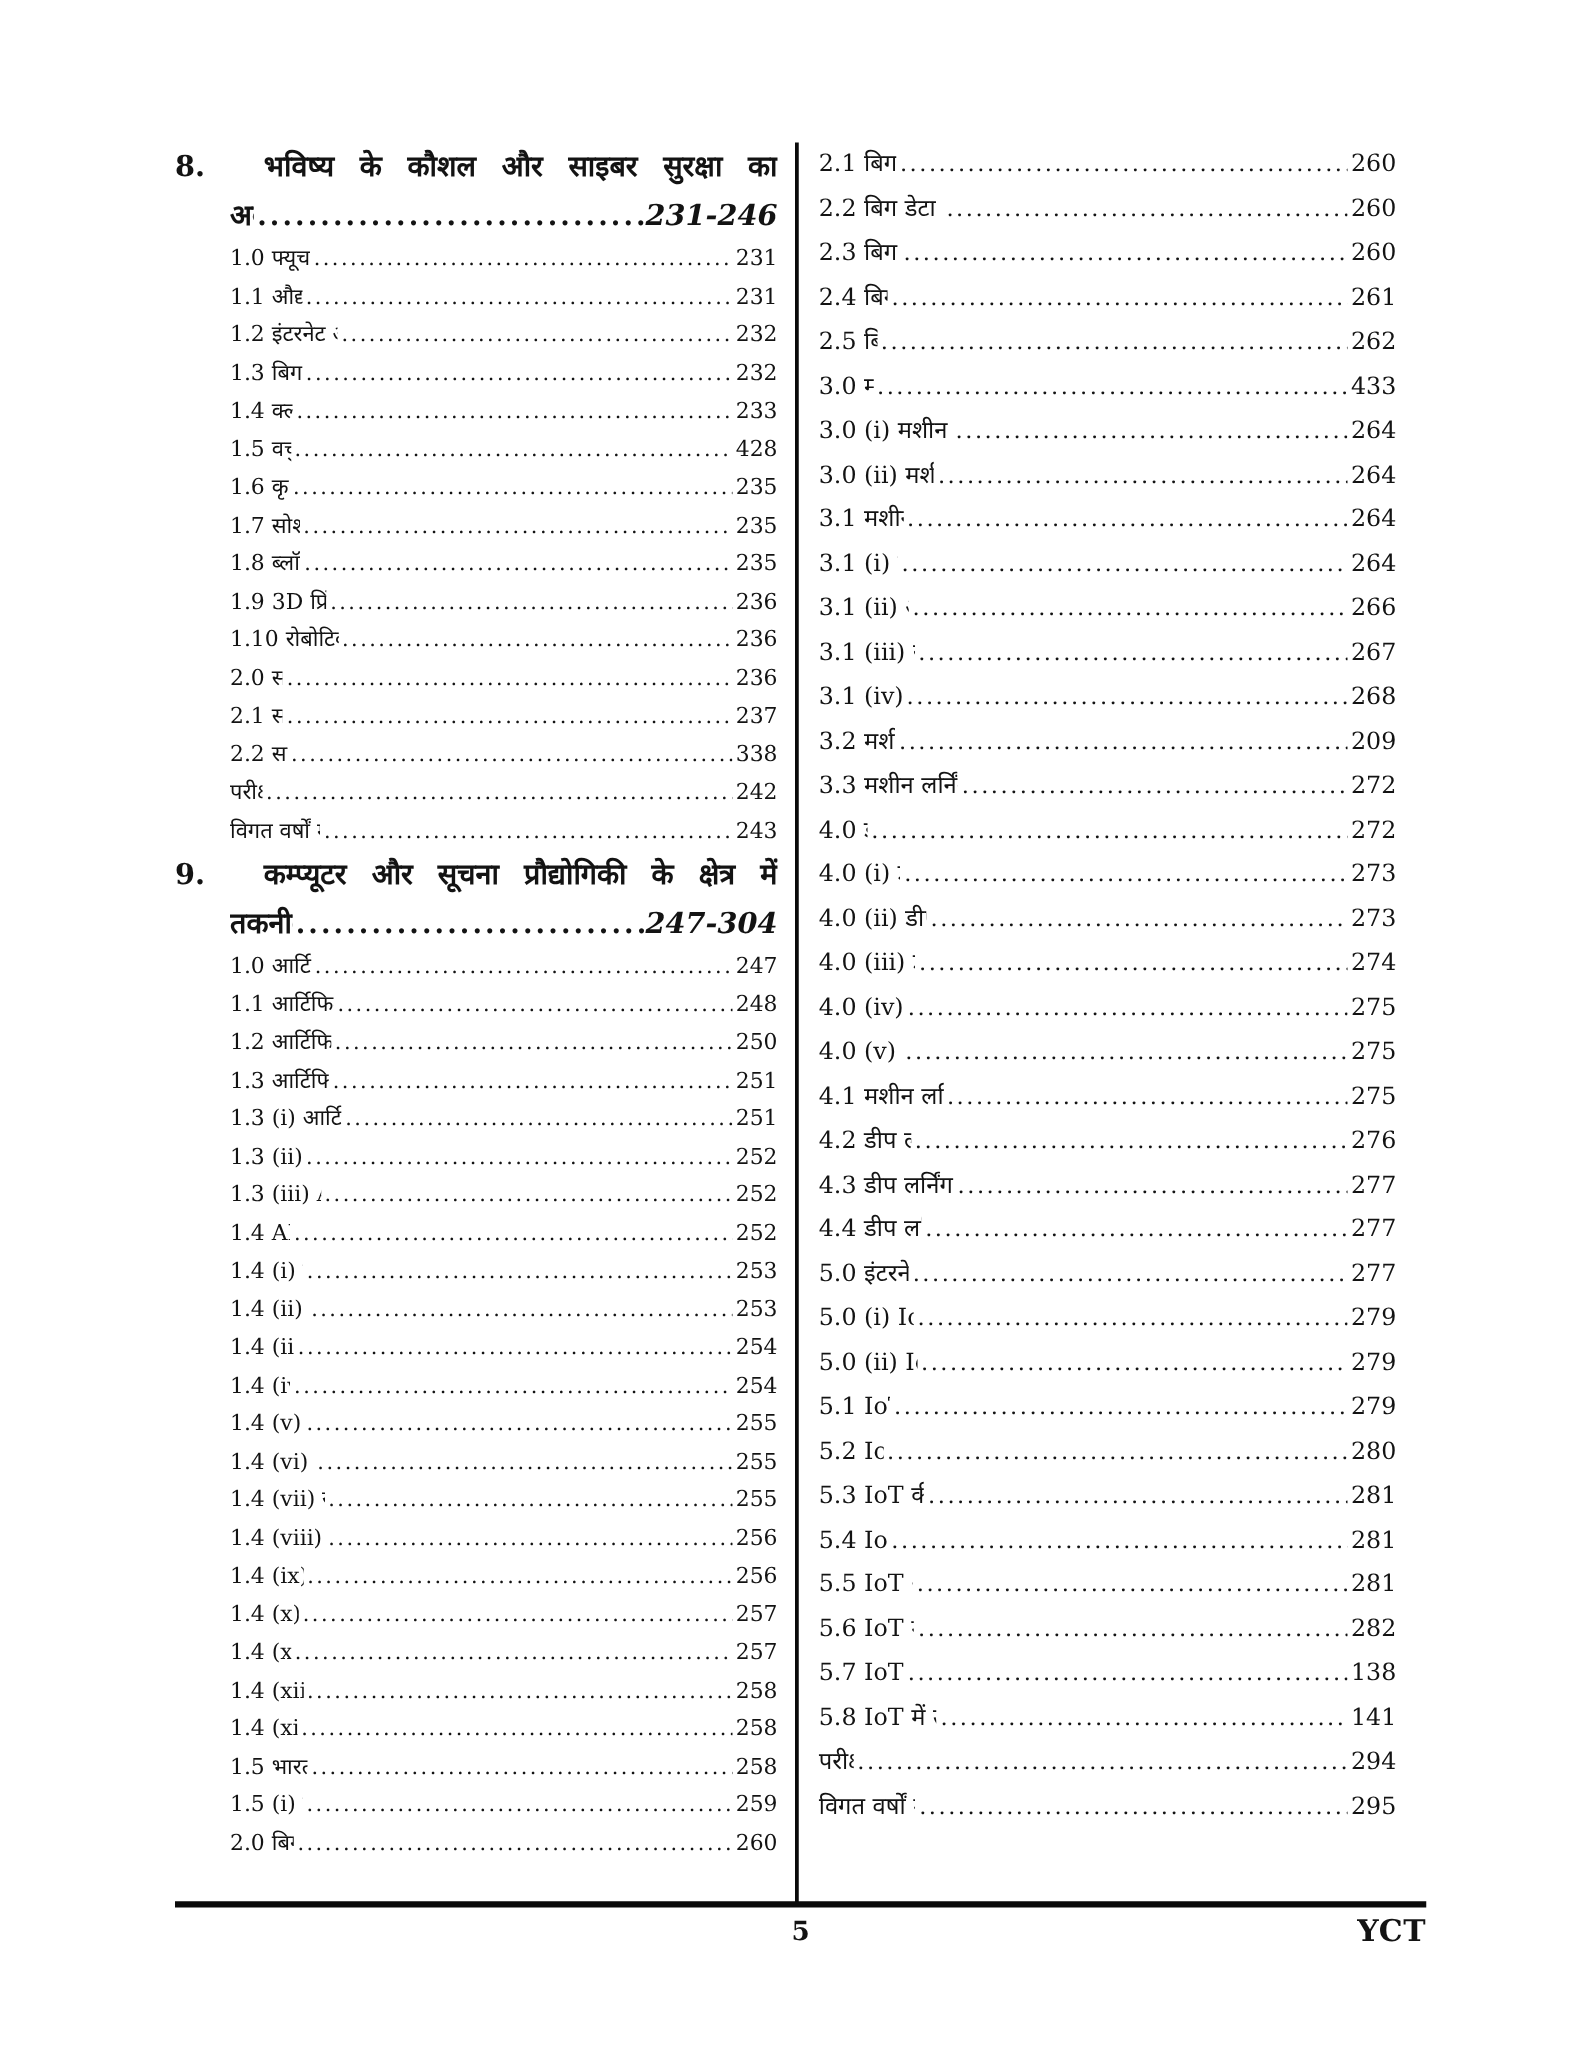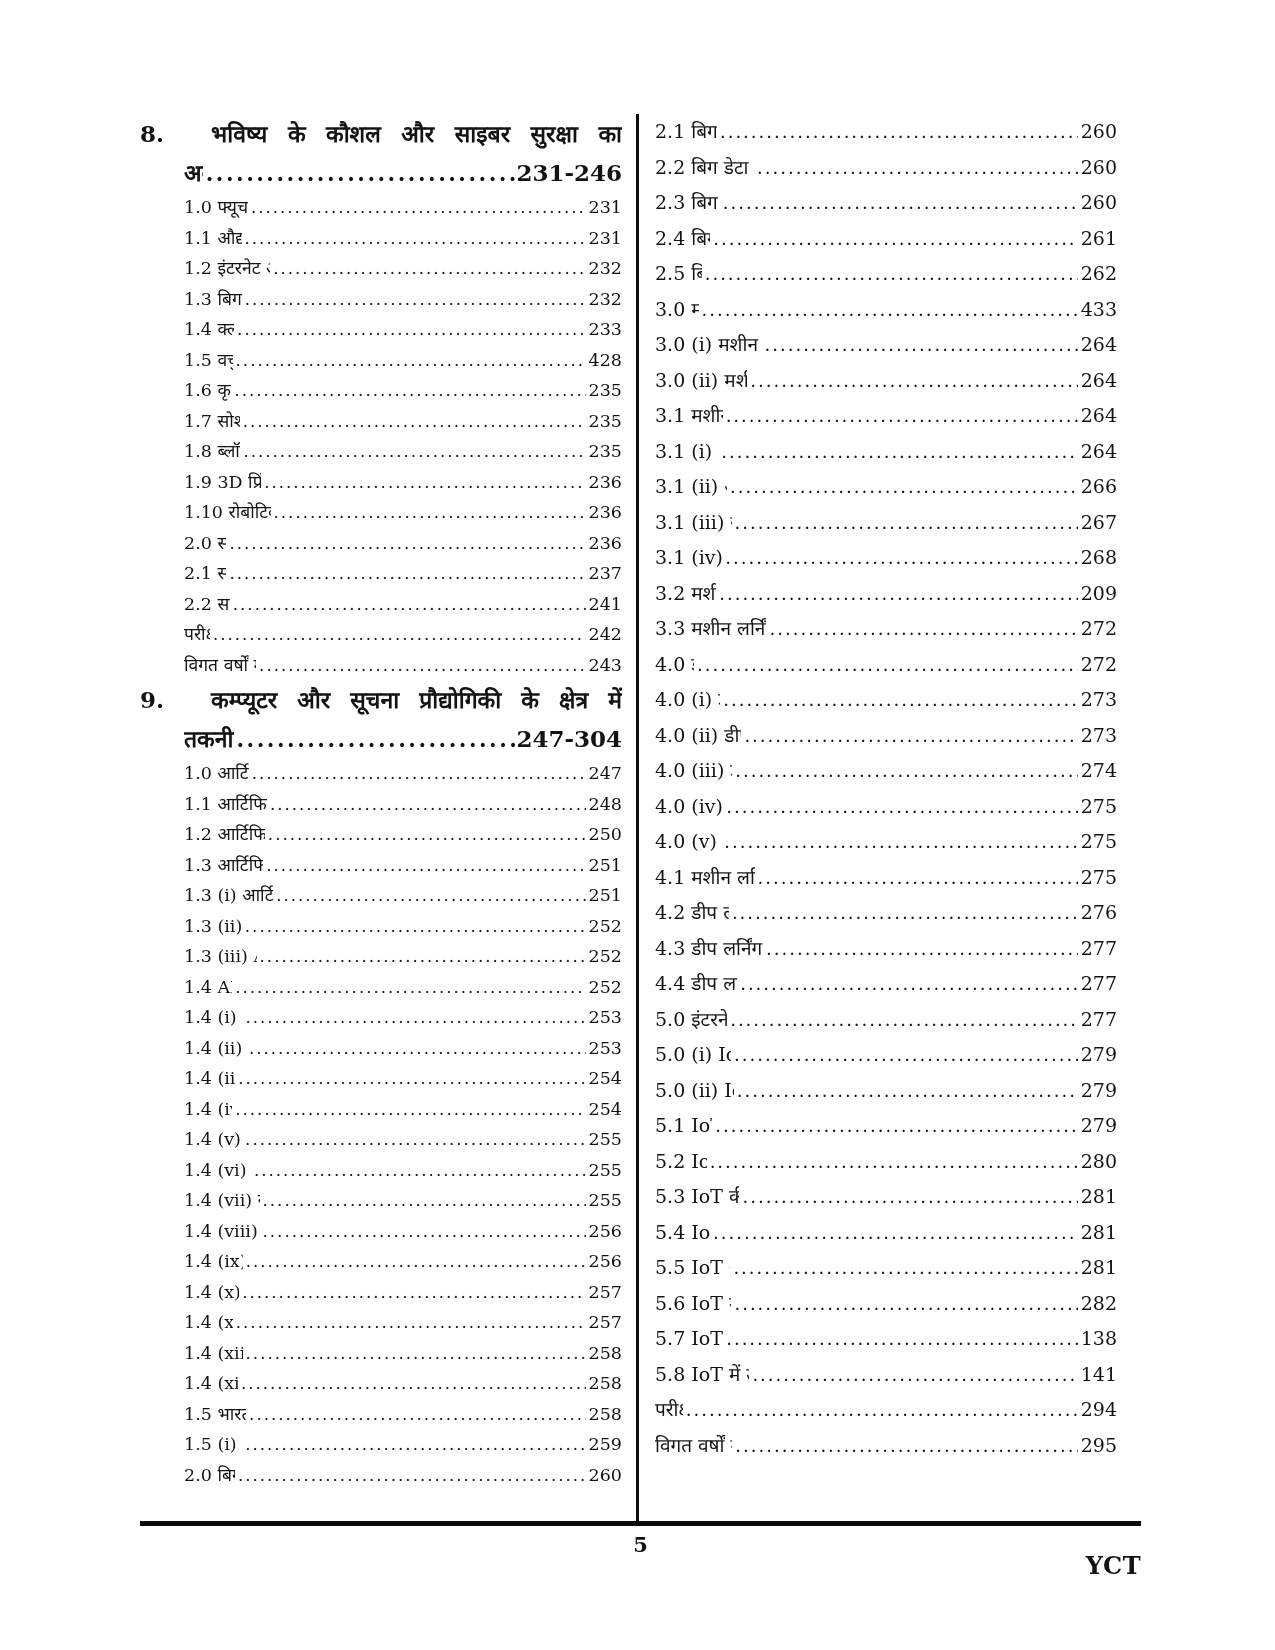--- a/index.html
+++ b/index.html
@@ -42,21 +42,21 @@
     text-align-last: justify;
     white-space: nowrap;
     margin-left: 27px;
   }
   .sec-line2 {
     display: flex; align-items: baseline;
     margin-left: 44px;
     height: 38px; line-height: 38px; overflow: hidden;
   }
   .sec-t2 { flex: 0 1 auto; white-space: nowrap; overflow: hidden; }
-  .sec-range { flex: 0 0 auto; }
+  .sec-range { flex: 0 0 auto; font-style: italic; }
 
   
   .entries { display: block; }
   .toc-row {
     display: flex;
     align-items: baseline;
     overflow: hidden;
   }
   .col-left .toc-row {
     margin-left: 44px;
@@ -99,21 +99,20 @@
   }
   .footer .page-num {
     position: absolute; left: 0; right: 0; top: 2px;
     text-align: center;
     font-weight: bold; font-size: 21px;
   }
   .footer .brand {
     position: absolute; right: 0; top: 0;
     font-weight: bold; font-size: 24px;
     letter-spacing: 0.5px;
-    margin-top: 21px;
   }
 </style>
 </head>
 <body>
 
 <div class="page">
   <div class="content">
 
     <div class="col col-left">
       <section>
@@ -190,21 +189,21 @@
               <span class="pg">236</span>
             </div>
             <div class="toc-row">
               <span class="t">2.1 साइबर हमला</span>
               <span class="dots"></span>
               <span class="pg">237</span>
             </div>
             <div class="toc-row">
               <span class="t">2.2 साइबर एथिक्स</span>
               <span class="dots"></span>
-              <span class="pg">241</span>
+              <span class="pg">338</span>
             </div>
             <div class="toc-row">
               <span class="t">परीक्षा दृष्टि</span>
               <span class="dots"></span>
               <span class="pg">242</span>
             </div>
             <div class="toc-row">
               <span class="t">विगत वर्षों में पूछे गए वस्तुनिष्ठ प्रश्न</span>
               <span class="dots"></span>
               <span class="pg">243</span>

